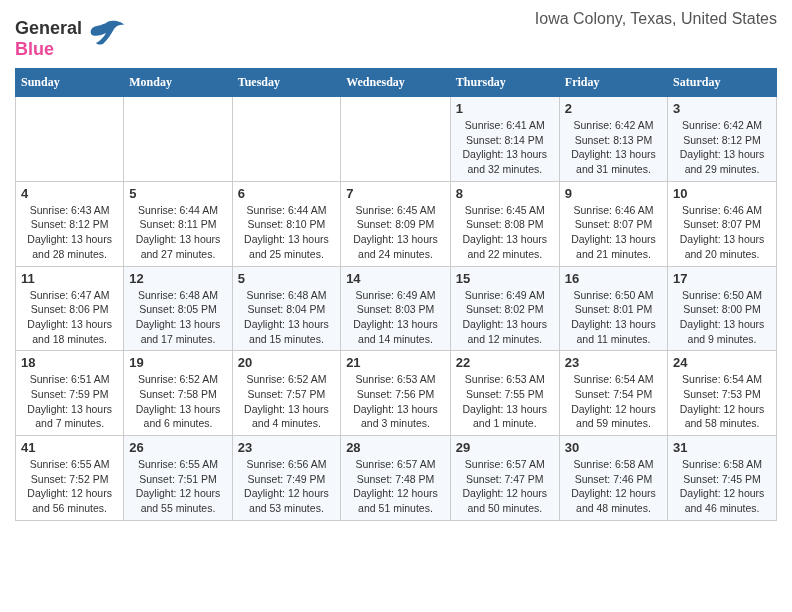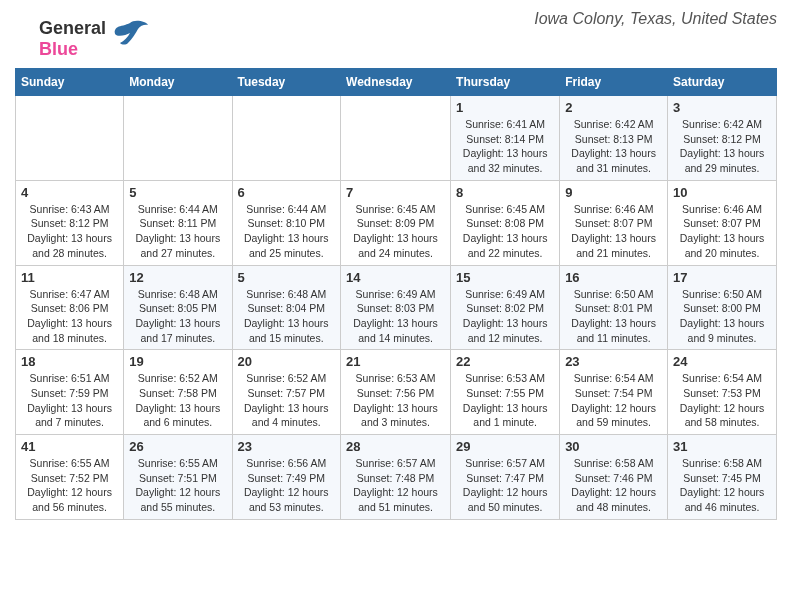--- a/index.html
+++ b/index.html
@@ -8,21 +8,20 @@
       background: #fff;
       width: 792px;
       min-height: 612px;
       padding: 10px 15px;
     }
     .header-section {
       display: flex;
       align-items: flex-start;
       justify-content: space-between;
       margin-bottom: 8px;
-      margin-left: 24px;
     }
     .logo {
       display: flex;
       flex-direction: column;
       align-items: flex-start;
       margin-top: 8px;
     }
     .logo-top {
       display: flex;
       align-items: center;
@@ -33,35 +32,35 @@
     }
     .title-section h1 {
       font-size: 36px;
       font-weight: bold;
       color: #333;
     }
     .title-section h2 {
       font-size: 16px;
       color: #555;
       font-weight: normal;
-      font-style: italic;
     }
     table {
       width: 100%;
       border-collapse: collapse;
       font-size: 11px;
     }
     thead tr th {
       background: #2e6da4;
       color: #fff;
       padding: 6px 5px;
       text-align: left;
       font-size: 12px;
       font-weight: bold;
       border: 1px solid #2e6da4;
+      font-family: Liberation Serif, serif;
     }
     tbody tr td {
       border: 1px solid #ccc;
       vertical-align: top;
       padding: 4px 5px;
       width: 113px;
       height: 80px;
       background: #fff;
     }
     tbody tr:nth-child(odd) td {

